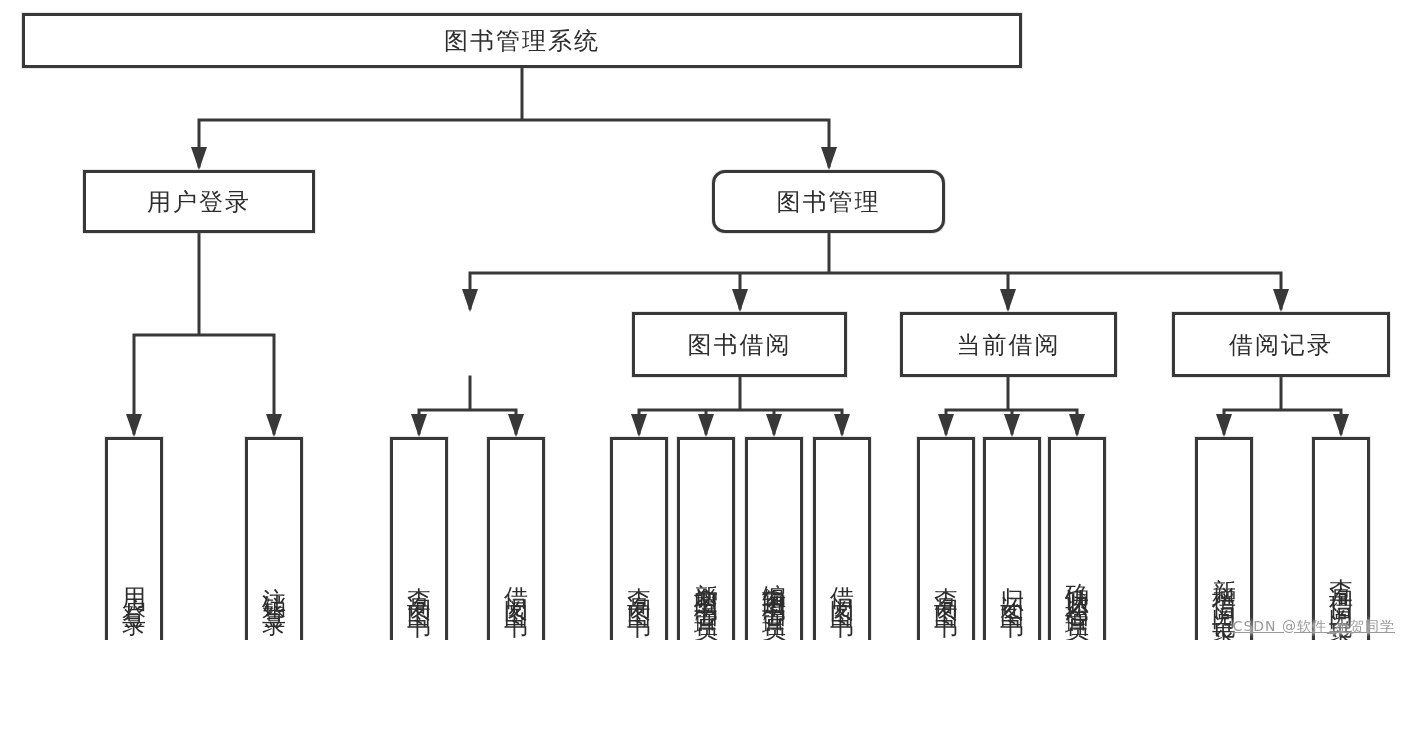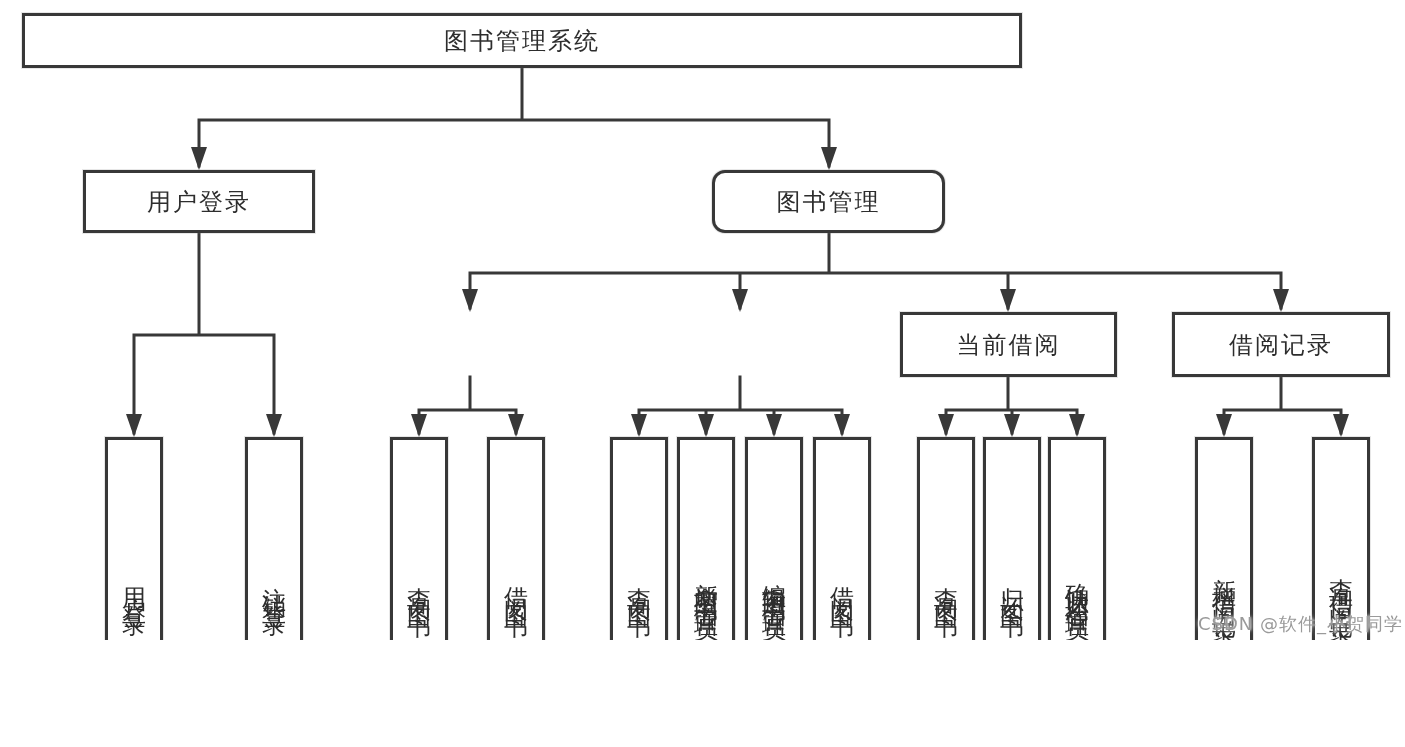--- a/index.html
+++ b/index.html
@@ -43,28 +43,29 @@
     writing-mode: vertical-rl;
     line-height: 1;
     letter-spacing: 9px;
     white-space: nowrap;
   }
   .box.v span.tight {
     letter-spacing: 5px;
   }
   .watermark {
     position: absolute;
-    right: 2px;
+    right: 10px;
     bottom: 4px;
-    font-size: 18px;
+    font-size: 14px;
     color: var(--watermark);
     letter-spacing: 1px;
     white-space: nowrap;
     text-shadow: 0 0 3px #ffffff, 0 0 5px #ffffff;
     z-index: 5;
+    text-decoration: underline;
   }
 </style>
 </head>
 <body>
 
 <div class="canvas">
 
   <svg class="connectors" viewBox="0 0 1405 747" aria-hidden="true">
     <g stroke="#383838" stroke-width="3" fill="none" stroke-linecap="square">
 
@@ -109,20 +110,23 @@
     <span>图书管理系统</span>
   </div>
 
   <div class="box h" style="left:83px; top:170px; width:232px; height:63px;">
     <span>用户登录</span>
   </div>
   <div class="box h" style="left:712px; top:170px; width:233px; height:63px;border-radius:13px;">
     <span>图书管理</span>
   </div>
 
+  <div class="box h" style="left:632px; top:312px; width:215px; height:65px;">
+    <span>图书借阅</span>
+  </div>
   <div class="box h" style="left:900px; top:312px; width:217px; height:65px;">
     <span>当前借阅</span>
   </div>
   <div class="box h" style="left:1172px; top:312px; width:218px; height:65px;">
     <span>借阅记录</span>
   </div>
 
   <div class="box v" style="left:105px; top:437px; width:58px; height:298px;">
     <span>用户登录</span>
   </div>

